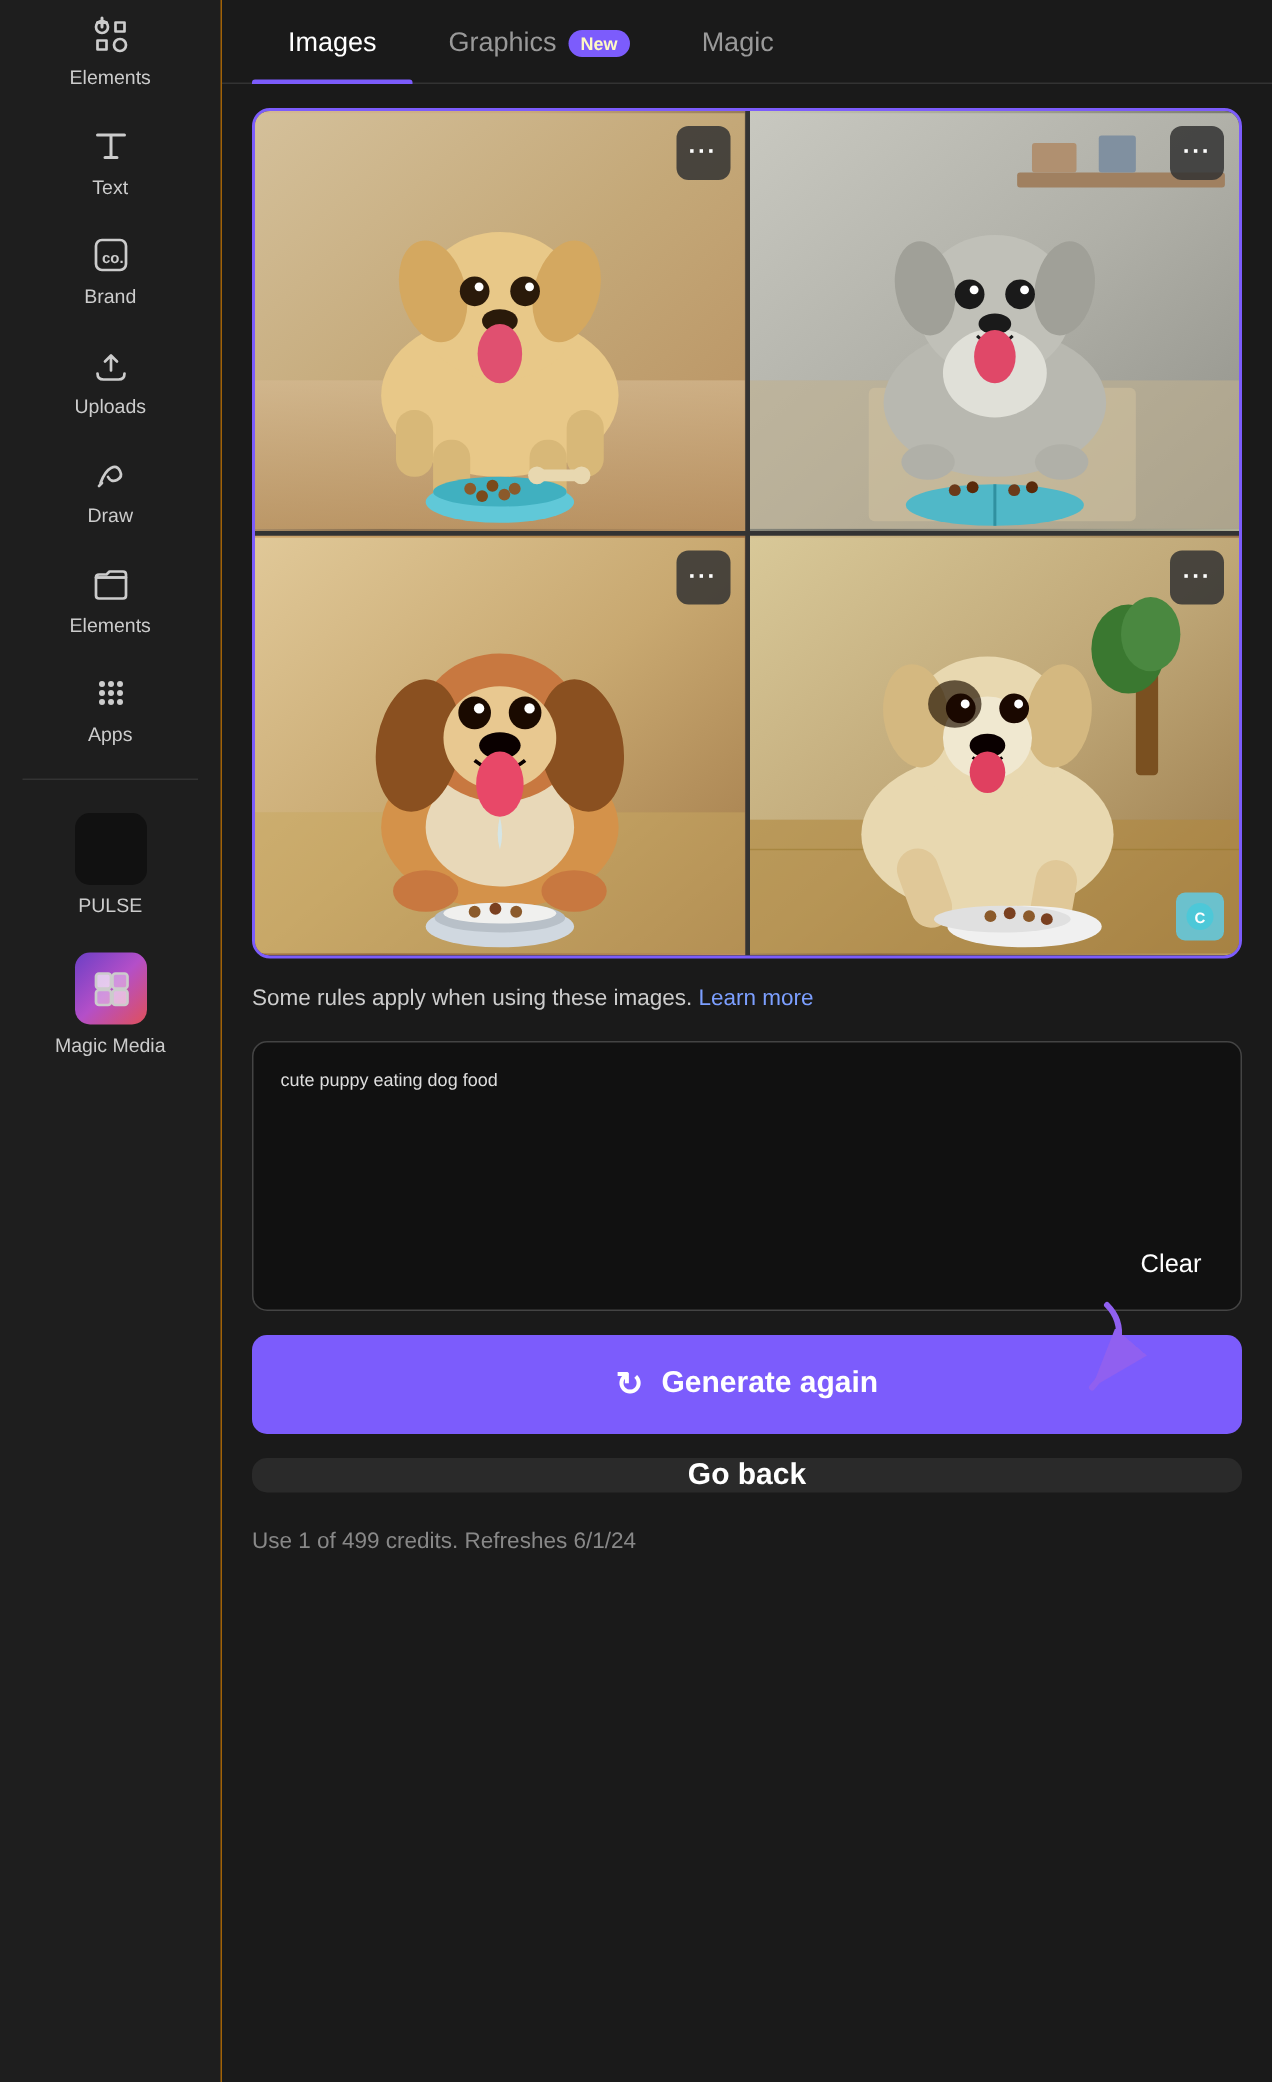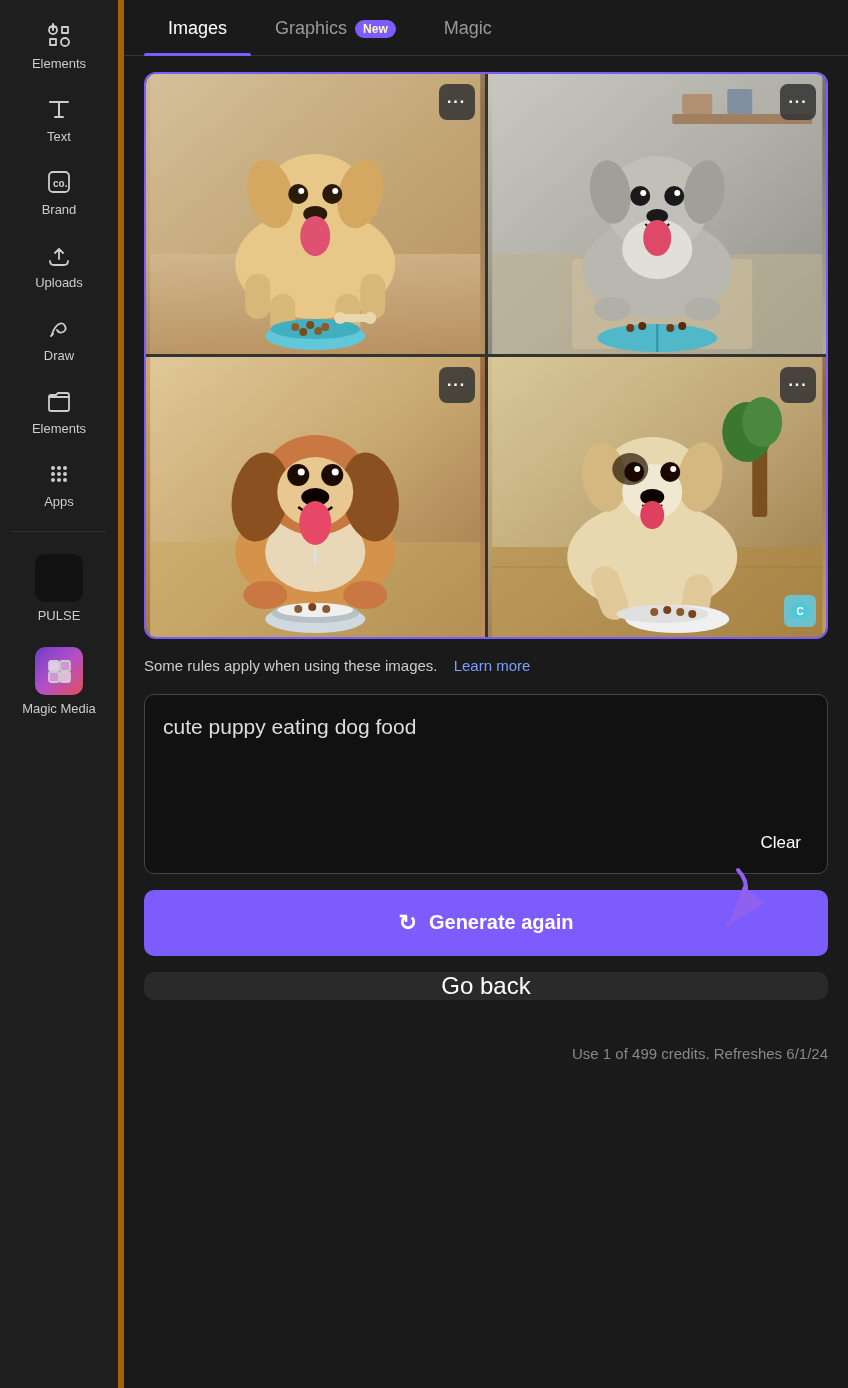--- a/index.html
+++ b/index.html
@@ -7,29 +7,29 @@
       width: 848px;
       height: 1388px;
       background: #1a1a1a;
       font-family: -apple-system, BlinkMacSystemFont, 'Segoe UI', sans-serif;
       display: flex;
       overflow: hidden;
     }
 
     
     .sidebar {
-      width: 124px;
+      width: 148px;
       height: 100%;
       background: #1e1e1e;
       display: flex;
       flex-direction: column;
       align-items: center;
-      padding: 12px 0;
+      padding: 0 0;
       gap: 4px;
-      border-right: 6px solid #a16207;
+      border-right: 1px solid #a16207;
       flex-shrink: 0;
     }
     .sidebar-item {
       width: 120px;
       display: flex;
       flex-direction: column;
       align-items: center;
       gap: 6px;
       padding: 10px 8px;
       border-radius: 10px;
@@ -203,37 +203,36 @@
 
     
     .rules-text {
       font-size: 15px;
       color: #cccccc;
       line-height: 1.5;
     }
     .rules-text a {
       color: #7c9fff;
       text-decoration: none;
-      margin-left: 12px;
     }
 
     
     .search-box {
       border: 1.5px solid #444;
       border-radius: 10px;
       padding: 16px 18px;
       background: #111;
       position: relative;
       min-height: 180px;
       display: flex;
       flex-direction: column;
       justify-content: space-between;
     }
     .search-box-text {
-      font-size: 21px;
+      font-size: 12px;
       color: #dddddd;
       line-height: 1.5;
     }
     .clear-btn {
       align-self: flex-end;
       background: none;
       border: none;
       color: #ffffff;
       font-size: 17px;
       font-weight: 400;
@@ -255,34 +254,33 @@
       align-items: center;
       justify-content: center;
       gap: 12px;
       width: 100%;
     }
     .go-back-btn {
       background: #2a2a2a;
       color: white;
       border: none;
       border-radius: 10px;
-      font-size: 24px;
-      font-weight: 400;
+      font-size: 20px;
+      font-weight: 700;
       cursor: pointer;
       width: 100%;
     }
 
     
     .credits-text {
-      text-align: right;
+      text-align: left;
       font-size: 15px;
       color: #888;
       padding: 8px 0 4px;
       font-weight: 500;
-      margin-top: 21px;
     }
     .arrow-svg {
       position: absolute;
       right: 60px;
       top: -30px;
       width: 120px;
       height: 80px;
       pointer-events: none;
     }
 

